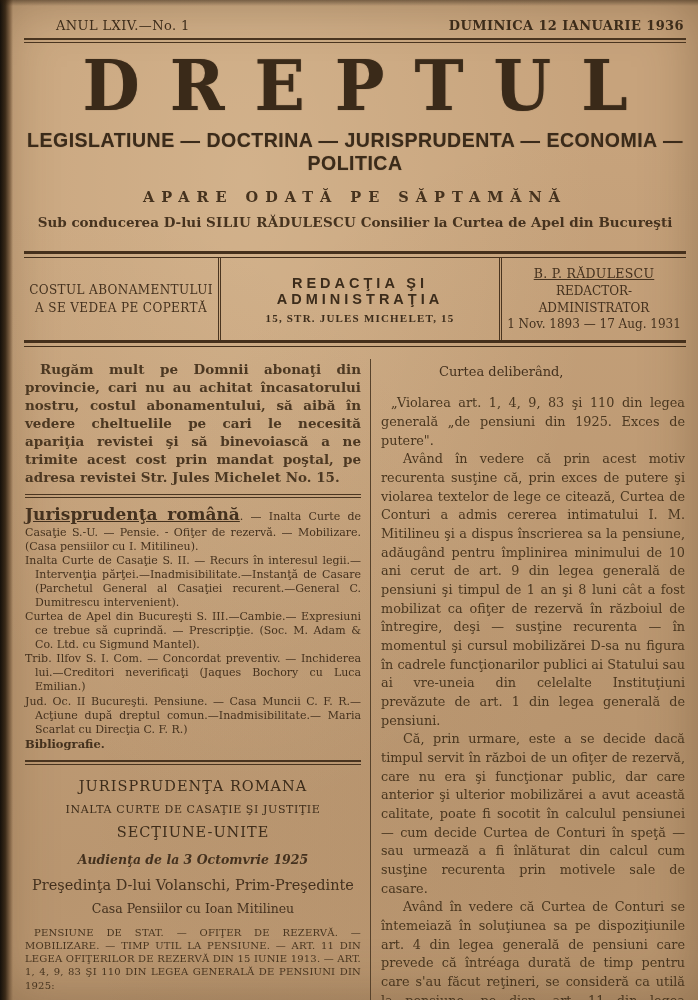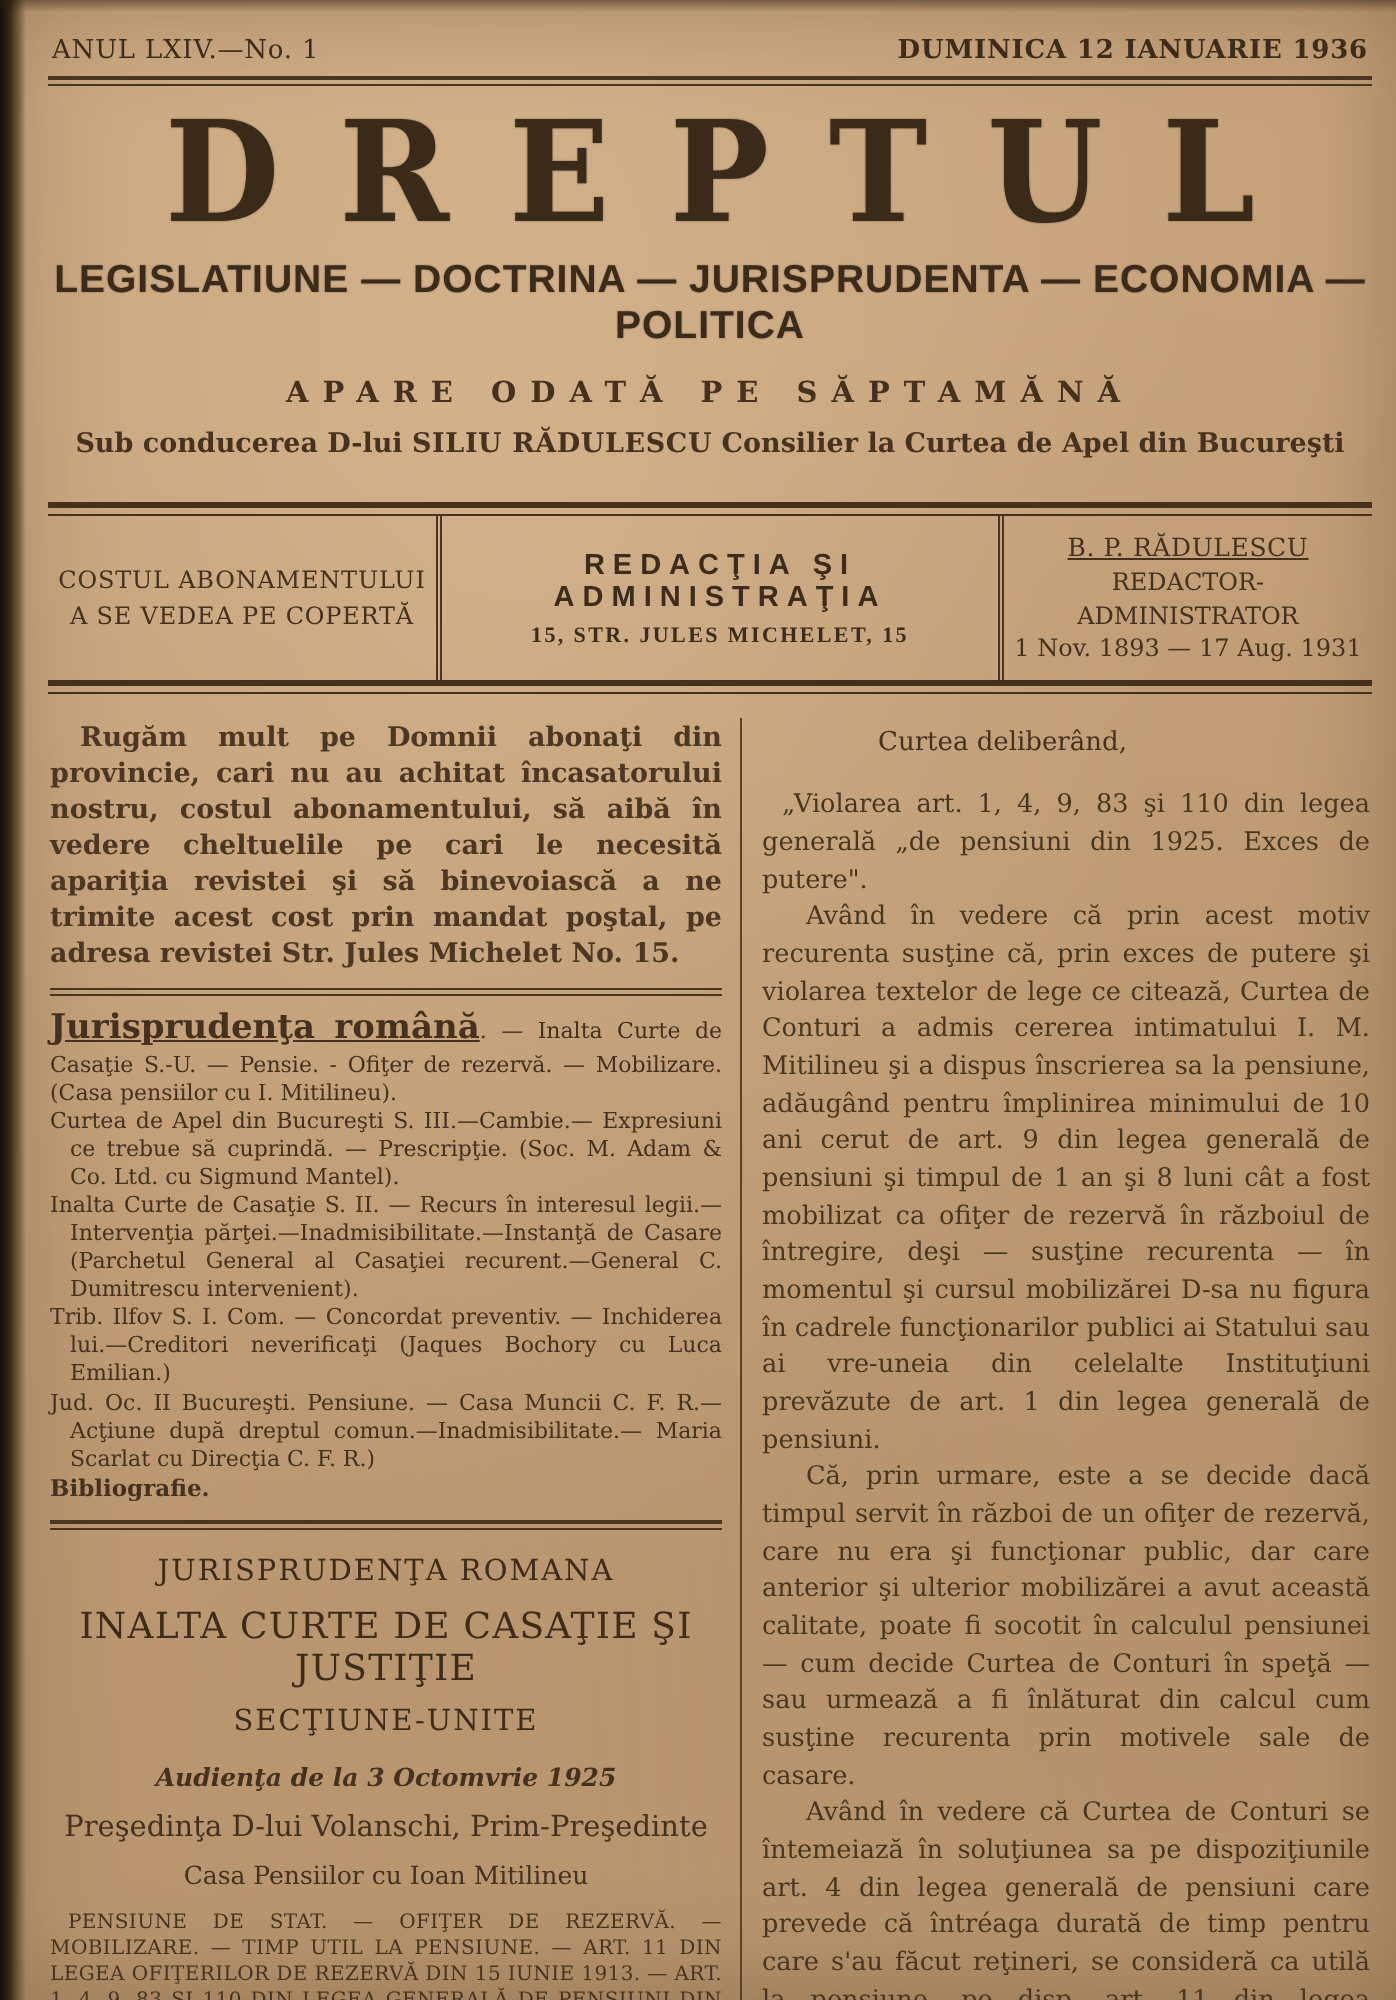--- a/index.html
+++ b/index.html
@@ -23,21 +23,21 @@
   }
   .scan-edge-top {
     position:absolute; left:0; top:0; right:0; height:6px;
     background:linear-gradient(to bottom, rgba(40,26,12,0.45), rgba(40,26,12,0));
     z-index:5;
   }
   .content { position:relative; padding:16px 12px 6px 24px; }
 
   
   .mast-topline { display:flex; justify-content:space-between; align-items:center;
-    font-size:13px; letter-spacing:0.4px; padding:2px 2px 5px 2px; color:#3d2c1a; }
+    font-size:13px; letter-spacing:0.4px; padding:2px 2px 5px 2px; color:#3d2c1a;margin-left:30px; }
   .mast-topline .date { font-weight:bold; }
   .rule-double { height:2px; border-top:2px solid #4a3520; border-bottom:1px solid #4a3520; }
   .rule-heavy  { height:3px; border-top:3px solid #45301c; border-bottom:1px solid #45301c; }
 
   .mast-title { text-align:center; font-weight:bold; font-size:66px; line-height:1.02;
     letter-spacing:30px; padding-left:30px; margin-top:10px; color:#3a2a19;
     text-shadow:0 0 1px rgba(58,42,25,0.55); transform:scaleY(1.06); }
   .mast-subtitle { text-align:center; font-family:"Liberation Sans", sans-serif;
     font-weight:bold; font-size:19.5px; letter-spacing:0.5px; margin-top:9px; color:#3b2b1a;
     text-shadow:0 0 1px rgba(59,43,26,0.4); }
@@ -71,21 +71,21 @@
   .toc { font-size:11px; line-height:1.28; text-align:justify; color:#44311e; }
   .toc p { margin:0; padding-left:10px; text-indent:-10px; }
   .toc p.first { padding-left:0; text-indent:0; }
   .toc .lead { font-weight:bold; font-size:17px;text-decoration:underline; }
   .toc .it { }
   .toc .bib { font-weight:bold; font-size:11.5px; padding-left:0; text-indent:0; }
 
   .art-sep { margin:8px 0 2px; }
   .art-head { text-align:center; }
   .art-h1 { font-size:14.5px; letter-spacing:1px; margin-top:13px; color:#3d2c1a; }
-  .art-h2 { font-size:18px; letter-spacing:0.6px; margin-top:9px; color:#3d2c1a; }
+  .art-h2 { font-size:11px; letter-spacing:0.6px; margin-top:9px; color:#3d2c1a; }
   .art-h3 { font-size:14.5px; letter-spacing:1px; margin-top:8px; color:#3d2c1a; }
   .art-session { font-style:italic; font-weight:bold; font-size:12.5px; margin-top:12px; }
   .art-presiding { font-size:14.5px; margin-top:10px; }
   .art-case { font-size:12.5px; margin-top:8px; }
 
   .headnote { font-size:10px; line-height:1.33; text-align:justify; text-indent:9px;
     letter-spacing:0.2px; color:#47341f; }
 
   .opening { font-size:13px; margin:3px 0 15px; padding-left:58px; }
   .decision p { font-size:12.8px; line-height:1.46; text-align:justify; text-indent:22px;
@@ -138,24 +138,24 @@
 
       <div class="col-left">
         <p class="notice">Rugăm mult pe Domnii abonaţi din provincie, cari nu au achitat încasatorului nostru, costul abonamentului, să aibă în vedere cheltuelile pe cari le necesită apariţia revistei şi să binevoiască a ne trimite acest cost prin mandat poştal, pe adresa revistei Str. Jules Michelet No. 15.</p>
         <div class="rule-sep"></div>
 
         <div class="toc">
           <p class="first">
             <span class="lead">Jurisprudenţa română</span><span>. — </span><span class="it">Inalta Curte de Casaţie S.-U.</span><span> — Pensie. - Ofiţer de rezervă. — Mobilizare. (Casa pensiilor cu I. Mitilineu).</span>
           </p>
           <p>
-            <span class="it">Curtea de Apel din Bucureşti S. III.</span><span>—Cambie.— Expresiuni ce trebue să cuprindă. — Prescripţie. (Soc. M. Adam &amp; Co. Ltd. cu Sigmund Mantel).</span>
+            <span class="it">Inalta Curte de Casaţie S. II.</span><span> — Recurs în interesul legii.—Intervenţia părţei.—Inadmisibilitate.—Instanţă de Casare (Parchetul General al Casaţiei recurent.—General C. Dumitrescu intervenient).</span>
           </p>
           <p>
-            <span class="it">Inalta Curte de Casaţie S. II.</span><span> — Recurs în interesul legii.—Intervenţia părţei.—Inadmisibilitate.—Instanţă de Casare (Parchetul General al Casaţiei recurent.—General C. Dumitrescu intervenient).</span>
+            <span class="it">Curtea de Apel din Bucureşti S. III.</span><span>—Cambie.— Expresiuni ce trebue să cuprindă. — Prescripţie. (Soc. M. Adam &amp; Co. Ltd. cu Sigmund Mantel).</span>
           </p>
           <p>
             <span class="it">Trib. Ilfov S. I. Com.</span><span> — Concordat preventiv. — Inchiderea lui.—Creditori neverificaţi (Jaques Bochory cu Luca Emilian.)</span>
           </p>
           <p>
             <span class="it">Jud. Oc. II Bucureşti.</span><span> Pensiune. — Casa Muncii C. F. R.— Acţiune după dreptul comun.—Inadmisibilitate.— Maria Scarlat cu Direcţia C. F. R.)</span>
           </p>
           <p class="bib">Bibliografie.</p>
         </div>
 

